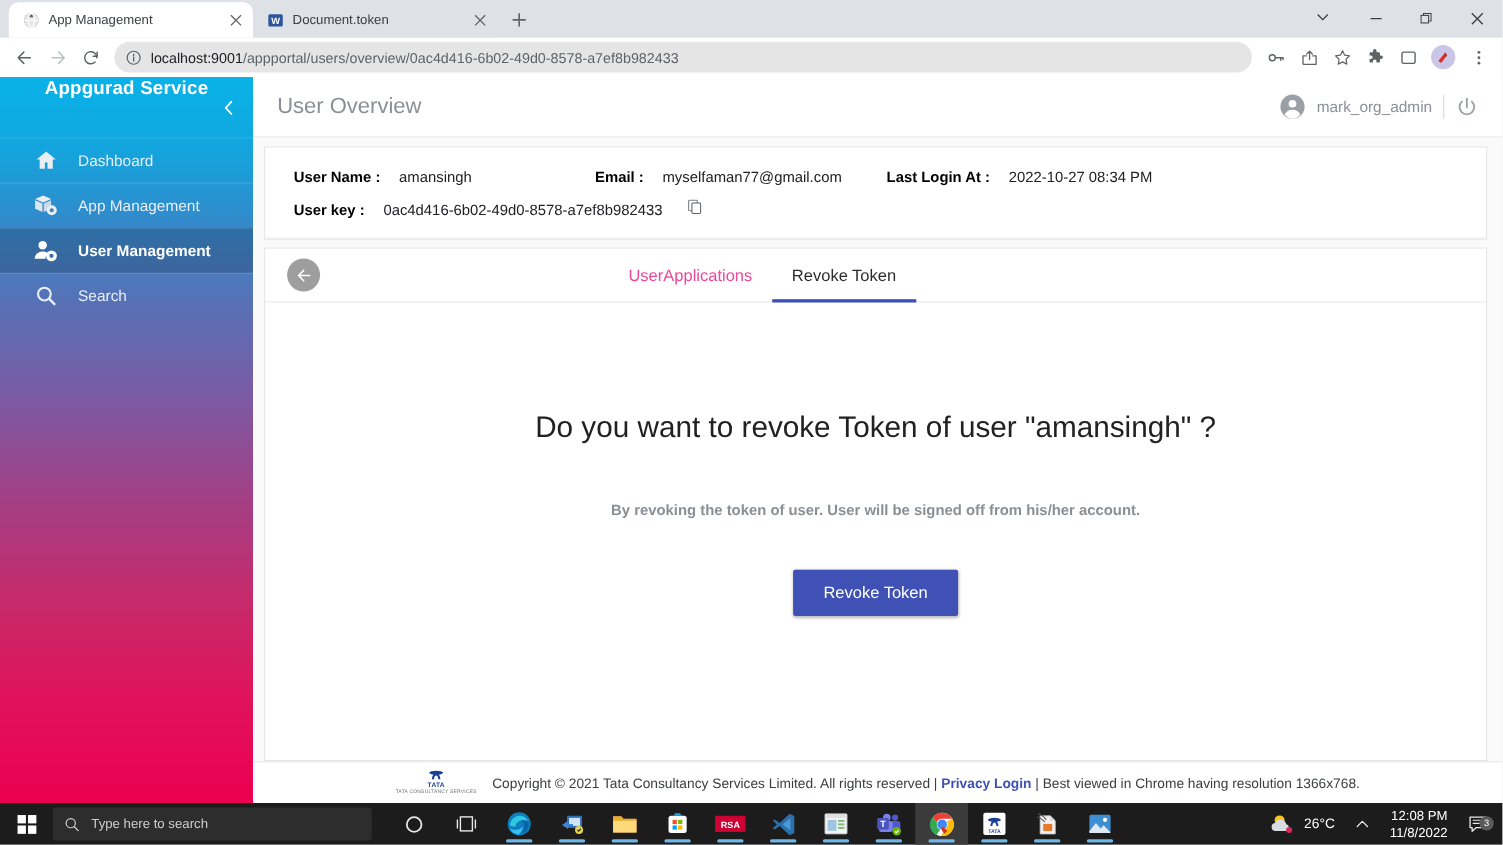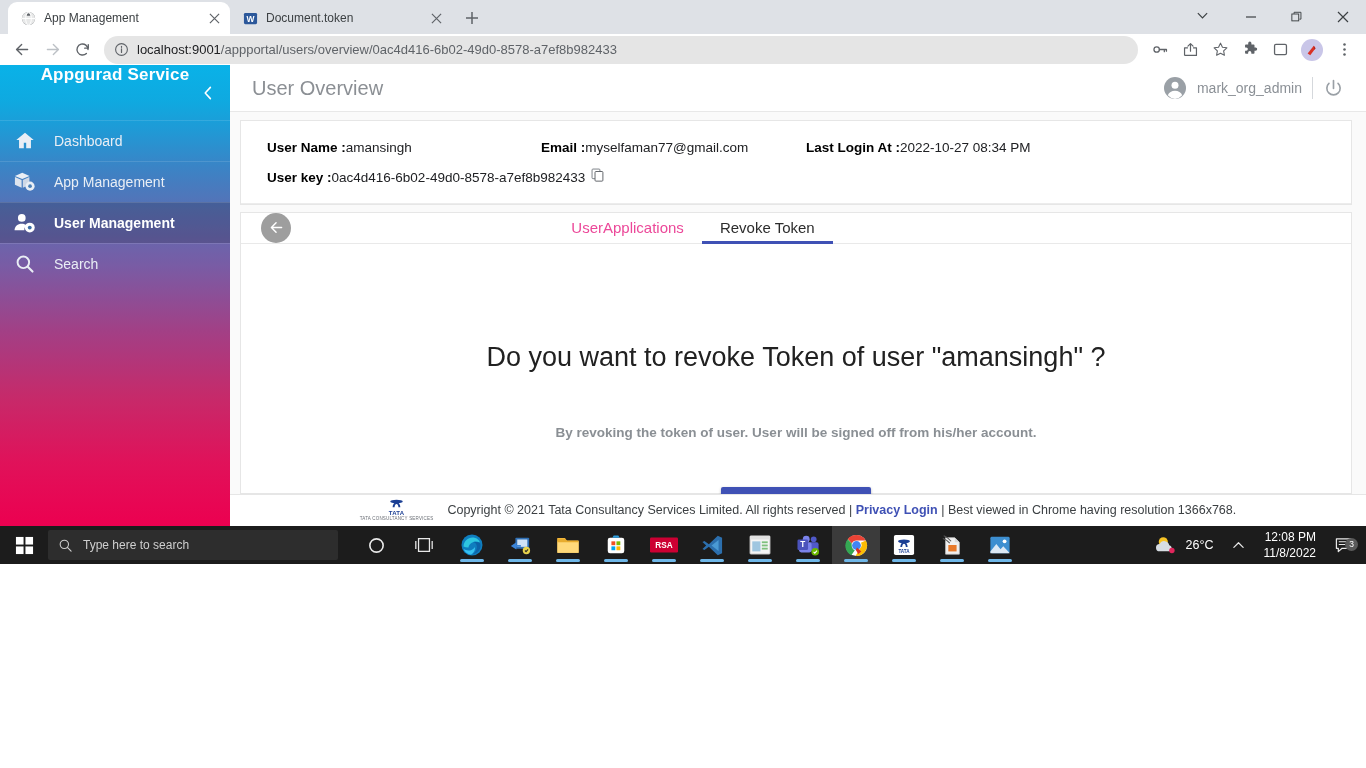--- a/index.html
+++ b/index.html
@@ -5,21 +5,21 @@
 <style>
   * { box-sizing: border-box; margin: 0; padding: 0; }
   html, body { width: 1366px; height: 768px; overflow: hidden; }
   body {
     font-family: "Liberation Sans", sans-serif;
     background: #ffffff;
     -webkit-font-smoothing: antialiased;
   }
 
   
-  .browser { width: 1366px; height: 564px; display: flex; flex-direction: column; background:#dee1e6; }
+  .browser { width: 1366px; height: 768px; display: flex; flex-direction: column; background:#dee1e6; }
 
   .tabstrip {
     height: 34px; background: #dee1e6; display: flex; align-items: flex-end;
     padding-left: 8px; position: relative;
   }
   .tab {
     height: 32px; width: 222px; display: flex; align-items: center;
     padding: 0 8px 0 12px; border-radius: 9px 9px 0 0; position: relative;
     font-size: 12px; color: #3c4043; gap: 8px;
   }
@@ -65,21 +65,21 @@
       #a33f85 58%, #c62a6a 72%, #e0125a 86%, #ec0050 100%);
     color: #fff; display: flex; flex-direction: column;
   }
   .brand {
     height: 55px; display: flex; align-items: flex-start; justify-content: center;
     font-size: 17px; font-weight: bold; letter-spacing: .2px; position: relative;
   }
   .brand-collapse { position: absolute; right: 14px; top: 50%; transform: translateY(-50%); font-size: 16px; }
   .navlist { display:flex; flex-direction: column; }
   .navitem {
-    height: 41px; display: flex; align-items: center; gap: 16px; padding-left: 12px;
+    height: 41px; display: flex; align-items: center; gap: 16px; padding-left: 29px;
     font-size: 14px; color: #e9eef5; border-top: 1px solid rgba(255,255,255,0.12);
   }
   .navitem .nav-ico { width: 26px; flex: 0 0 26px; display:flex; align-items:center; justify-content:center; }
   .navitem.active { background: rgba(0,0,0,0.17); color: #ffffff; font-weight: 600; }
 
   
   .content { flex: 1 1 auto; display: flex; flex-direction: column; background: #fafafa; min-width: 0; }
 
   .pagehead {
     height: 55px; background: #fff; display: flex; align-items: center;
@@ -88,21 +88,21 @@
   .pagetitle { font-size: 20px; color: #8b8f94; font-weight: 400; }
   .headright { margin-left: auto; display: flex; align-items: center; gap: 10px; color: #9aa0a6; }
   .user-name { font-size: 14px; color: #8b9096; }
   .head-div { width: 1px; height: 22px; background: #d5d8dc; }
 
   .panel {
     margin: 8px 14px 0 10px; background: #fff; border: 1px solid #e6e6e6;
   }
   .infobar { padding: 12px 0 10px 0; border-bottom: 1px solid #ececec; }
   .inforow { display: flex; font-size: 13.5px; color: #202124; line-height: 30px; }
-  .infocell { display: flex; align-items: baseline; gap: 0; }
+  .infocell { display: flex; align-items: baseline; gap: 17px; }
   .infocell b { font-weight: bold; color: #000; }
   .c1 { width: 300px; padding-left: 26px; }
   .c2 { width: 265px; }
   .c3 { width: 275px; }
   .c4 { flex: 1 1 auto; }
   .copy-ico { margin-left: 6px; display: inline-flex; vertical-align: -2px; }
 
   .cardwrap { margin: 7px 14px 0 10px; background: #fff; border: 1px solid #e6e6e6; flex: 1 1 auto; display:flex; flex-direction:column; min-height:0; }
   .tabbar { height: 49px; display: flex; align-items: center; border-bottom: 1px solid #e9e9e9; position: relative; }
   .backbtn {

